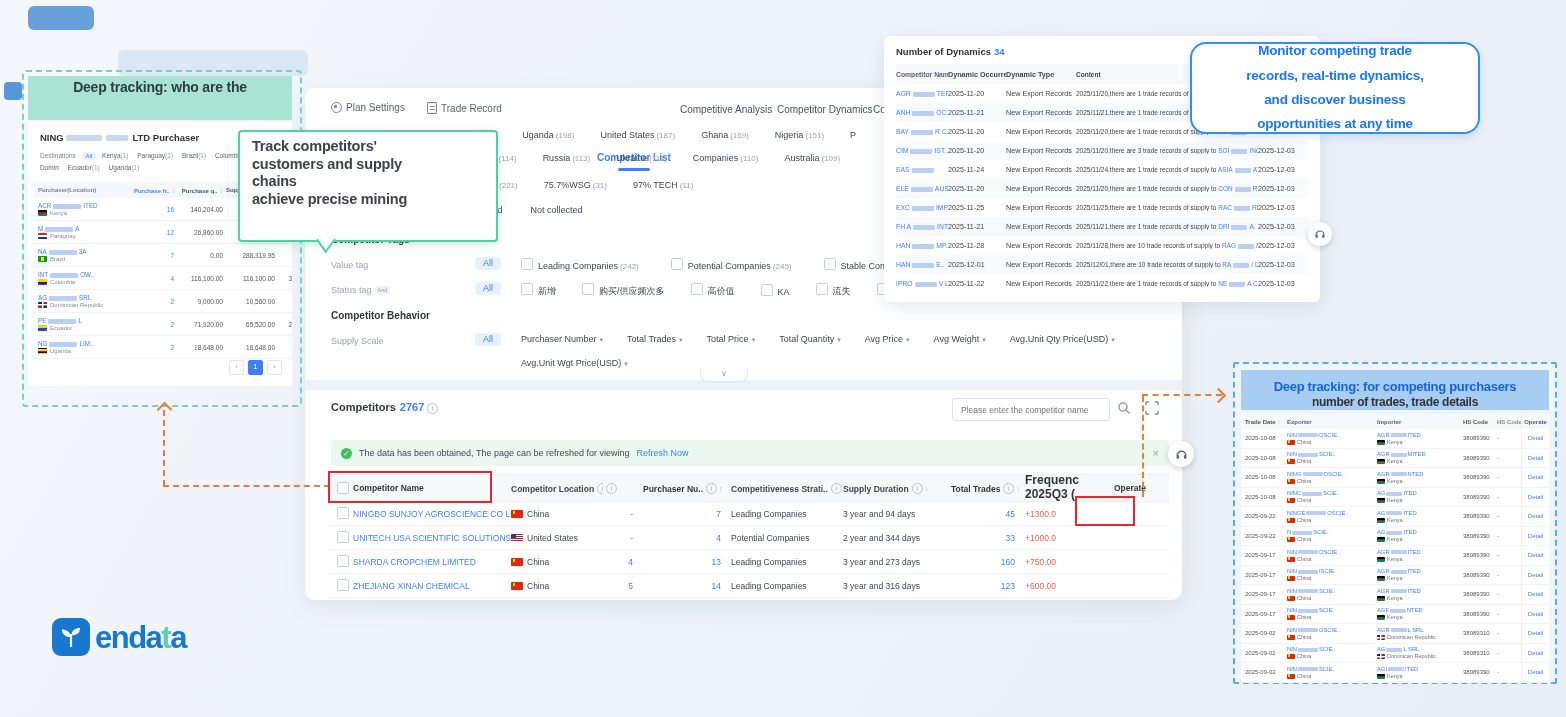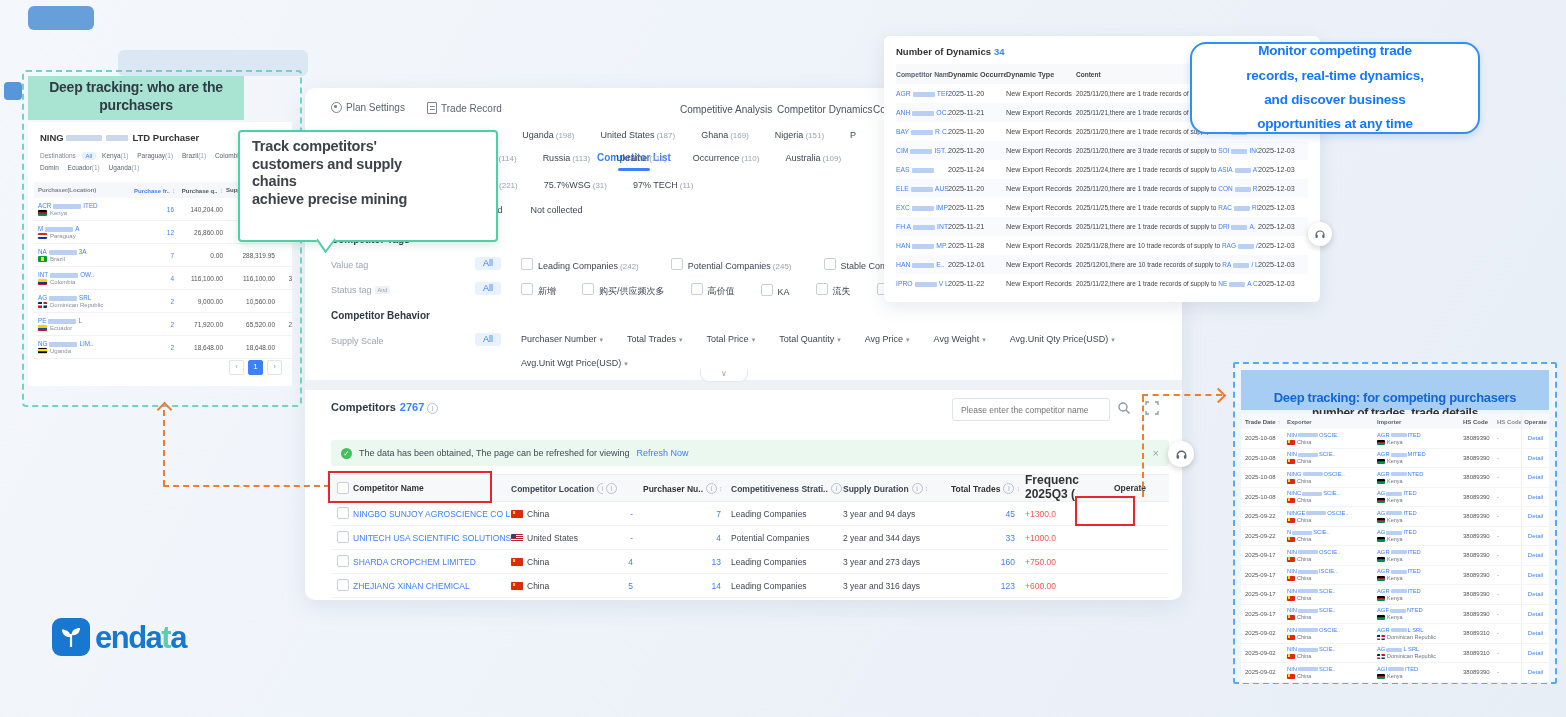--- a/index.html
+++ b/index.html
@@ -40,21 +40,21 @@
 
   .cbx{display:inline-block;width:10px;height:10px;border:1px solid #c8cfda;border-radius:2px;background:#fff;vertical-align:-1.5px;margin-right:5px;flex:none;}
   .info{display:inline-block;width:9px;height:9px;border:1px solid #b9c2cf;border-radius:50%;color:#b9c2cf;font-size:6.5px;line-height:9px;text-align:center;vertical-align:0.5px;margin-left:3px;}
   .info::after{content:"i";}
   .sort{font-size:7px;color:#b9c2cf;margin-left:2px;}
   .dd::after{content:"▾";font-size:7px;color:#8d97a6;margin-left:3px;}
   .chip-all{display:inline-block;background:#e8f1ff;color:#3d7fff;font-size:9px;padding:2px 8px;border-radius:3px;line-height:1;}
 
   
   .lpanel{left:22px;top:70px;width:276px;height:333px;border:2px dashed #74d2bf;border-radius:4px;z-index:3;}
-  .lp-band{position:absolute;left:4px;top:4px;width:216px;height:42px;background:#a9e4d3;
+  .lp-band{position:absolute;left:4px;top:4px;width:264px;height:42px;background:#a9e4d3;
     color:#2f3b46;font-size:14px;font-weight:700;text-align:center;line-height:1.3;padding-top:2px;letter-spacing:-.2px;}
   .lp-card{position:absolute;left:4px;top:50px;width:264px;height:264px;background:#fff;border-radius:2px;overflow:hidden;}
   .lp-title{position:absolute;left:12px;top:10px;font-size:9.5px;font-weight:700;color:#333;}
   .lp-dest{position:absolute;left:12px;top:28px;width:240px;font-size:6.5px;color:#7d8696;line-height:1.9;}
   .lp-dest .chip-all{font-size:6px;padding:1px 4px;margin:0 4px;}
   .dest-item{margin-right:7px;white-space:nowrap;color:#5a6472;}
   .dest-item .cnt{color:#9aa4b2;}
   .lp-table{position:absolute;left:6px;top:60px;width:300px;font-size:6.5px;}
   .lp-h{display:flex;background:#f5f7fa;height:16px;align-items:center;color:#7a8494;font-weight:700;font-size:6px;}
   .lp-row{display:flex;height:22px;align-items:center;border-bottom:1px solid #f0f2f5;}
@@ -144,21 +144,21 @@
   .t-link7{color:#3d7fff;}
   .dc .rd{height:5px;}
 
   
   .bluecall{left:1190px;top:42px;width:286px;height:88px;background:#fff;border:2.5px solid #2f8ff2;border-radius:16px;z-index:7;
     display:flex;flex-direction:column;justify-content:center;text-align:center;box-shadow:0 3px 8px rgba(50,120,220,.2);gap:8px;}
   .bluecall div{font-size:13.5px;font-weight:600;color:#1677ff;line-height:1.22;letter-spacing:-.2px;}
 
   
   .tpanel{left:1233px;top:362px;width:320px;height:318px;border:2px dashed #57a8f5;background:#eef5fc;z-index:4;border-radius:2px;}
-  .tp-band{position:absolute;left:6px;top:6px;width:308px;height:40px;background:#a8cdf3;text-align:center;padding-top:20px;box-sizing:border-box;}
+  .tp-band{position:absolute;left:6px;top:6px;width:308px;height:40px;background:#a8cdf3;text-align:center;padding-top:9px;box-sizing:border-box;}
   .tp-band .l1{font-size:13px;font-weight:700;color:#1465d8;letter-spacing:-.3px;line-height:1.2;}
   .tp-band .l2{font-size:12px;font-weight:700;color:#333;letter-spacing:-.3px;line-height:1.2;}
   .ttable{position:absolute;left:6px;top:50px;width:308px;background:#fff;}
   .tp-h{display:flex;background:#f6f8fb;height:15px;align-items:center;font-size:6px;font-weight:700;color:#5a6472;}
   .tp-row{display:flex;height:18.5px;align-items:center;border-bottom:1px solid #f2f4f7;}
   .tc{flex:none;box-sizing:border-box;overflow:hidden;white-space:nowrap;padding-left:4px;}
   .tc1{width:42px;font-size:6px;color:#555;}
   .tc2{width:90px;}
   .tc3{width:86px;}
   .tc4{width:34px;font-size:6px;color:#555;}
@@ -194,21 +194,20 @@
 <div class="stage">
 
   <div class="decor d1"></div>
   <div class="decor d2"></div>
   <div class="decor d3"></div>
   <div class="decor d4"></div>
 
   <div class="abs lpanel">
     <div class="lp-band">
       <div>Deep tracking: who are the</div>
-      <div>purchasers</div>
     </div>
     <div class="lp-card">
       <div class="lp-title">
         <span>NING</span><span class="rd w36"></span><span class="rd w22"></span> <span>LTD Purchaser</span>
       </div>
       <div class="lp-dest">
         <span>Destinations</span>
         <span class="chip-all">All</span>
         <span>
           
@@ -353,21 +352,21 @@
         <span class="copt"><span class="copt-n">United States</span><span class="copt-c">(187)</span></span>
         <span class="copt"><span class="copt-n">Ghana</span><span class="copt-c">(169)</span></span>
         <span class="copt"><span class="copt-n">Nigeria</span><span class="copt-c">(151)</span></span>
         <span class="copt"><span class="copt-n">P</span><span class="copt-c"></span></span>
       </div>
     <div class="copt-row" style="left:148px;top:65px;">
 
     <span class="copt"><span class="copt-n">Philippines</span><span class="copt-c">(114)</span></span>
         <span class="copt"><span class="copt-n">Russia</span><span class="copt-c">(113)</span></span>
         <span class="copt"><span class="copt-n">Ukraine</span><span class="copt-c">(111)</span></span>
-        <span class="copt"><span class="copt-n">Occurrence</span><span class="copt-c">(110)</span></span>
+        <span class="copt"><span class="copt-n">Companies</span><span class="copt-c">(110)</span></span>
         <span class="copt"><span class="copt-n">Australia</span><span class="copt-c">(109)</span></span>
       </div>
     <div class="copt-row" style="left:173px;top:92px;">
 
     <span class="copt"><span class="copt-n">%SL</span><span class="copt-c">(221)</span></span>
         <span class="copt"><span class="copt-n">75.7%WSG</span><span class="copt-c">(31)</span></span>
         <span class="copt"><span class="copt-n">97% TECH</span><span class="copt-c">(11)</span></span>
       </div>
     <div class="copt-row" style="left:160px;top:117px;">
 

